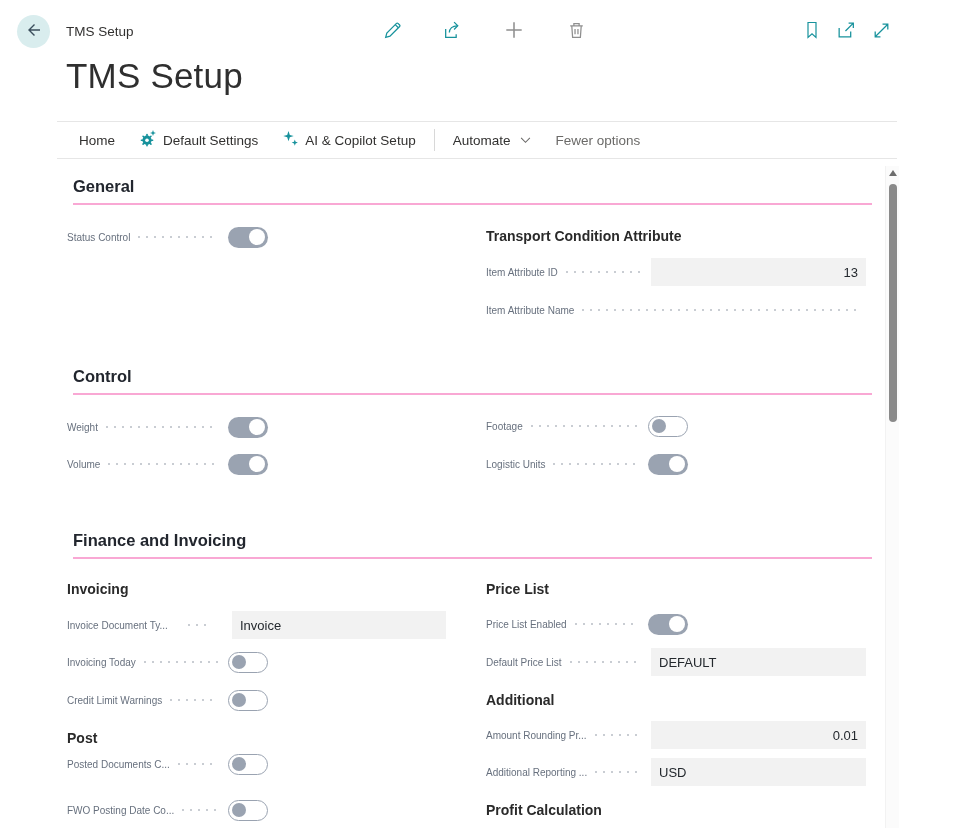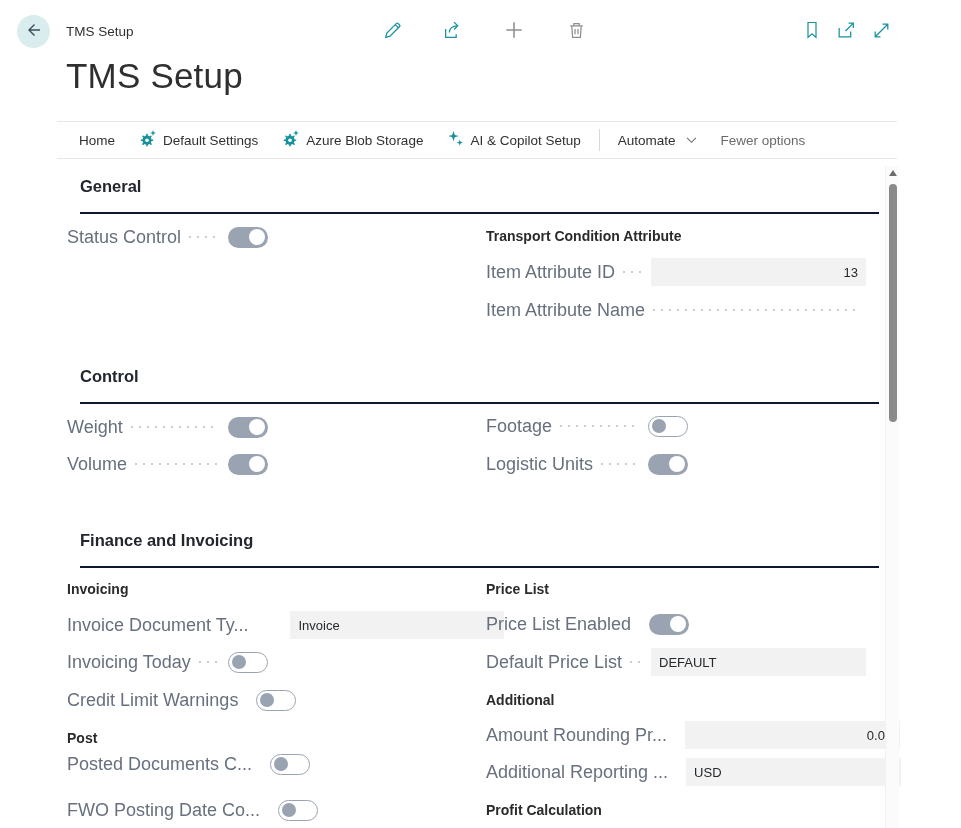--- a/index.html
+++ b/index.html
@@ -20,26 +20,26 @@
   .ribbon { left:57px; top:121px; width:840px; height:38px;
             border-top:1px solid #e6e6e6; border-bottom:1px solid #e6e6e6;
             display:flex; align-items:center; font-size:13.5px; color:#323130; }
   .ribbon-item { display:flex; align-items:center; gap:6px; padding:0 12px; height:100%; cursor:pointer; white-space:nowrap; }
   .ribbon-item:first-child { padding-left:22px; }
   .ribbon-sep { width:1px; height:22px; background:#d8d8d8; margin:0 6px; }
   .fewer { color:#6b6a68; }
   .chev { margin-left:4px; display:inline-flex; }
 
   
-  .section-head { left:80px; width:799px; font-size:16.5px; font-weight:700; color:#22262e;
-                  border-bottom:2px solid #0f172a; padding-bottom:16px; }
+  .section-head { left:73px; width:799px; font-size:16.5px; font-weight:700; color:#22262e;
+                  border-bottom:2px solid #f9a8d4; padding-bottom:7px; }
   .group-title { font-size:14px; font-weight:700; color:#2a2a2a; }
 
   .row { position:absolute; display:flex; align-items:center; height:28px; }
-  .flabel { font-size:18px; color:#67707e; white-space:nowrap; }
+  .flabel { font-size:10px; color:#67707e; white-space:nowrap; }
   .leader { flex:1; height:2px; align-self:center; margin:0 10px 0 8px;
             background-image:repeating-linear-gradient(to right,#c9cdd3 0 2px,transparent 2px 8px); }
 
   .fieldbox { height:28px; background:#f2f2f2; display:flex; align-items:center;
               padding:0 8px; font-size:13px; color:#24292e; flex:none; cursor:text; }
   .fieldbox.num { justify-content:flex-end; }
 
   .toggle { position:relative; width:40px; height:21px; border-radius:11px; flex:none; cursor:pointer; }
   .toggle[data-state="on"]  { background:#9aa3b1; }
   .toggle[data-state="on"] .knob  { position:absolute; right:3px; top:2.5px; width:16px; height:16px; border-radius:50%; background:#fff; }
@@ -140,40 +140,20 @@
           <rect x="7.2" y="3.8" width="1.6" height="3" rx="0.8" transform="rotate(315 8 10.2)"></rect>
           <path d="M14 0l.8 2.2L17 3l-2.2.8L14 6l-.8-2.2L11 3l2.2-.8z"></path>
         </g>
         <circle cx="8" cy="10.2" r="1.8" fill="#fff"></circle>
       </svg>
     </span>
     <span>Default Settings</span>
   </div>
   <div class="ribbon-item">
     <span>
-      <svg width="18" height="18" viewBox="0 0 18 18">
-        <g fill="#17929c">
-          <circle cx="8" cy="10.2" r="4.6"></circle>
-          <rect x="7.2" y="3.8" width="1.6" height="3" rx="0.8"></rect>
-          <rect x="7.2" y="13.6" width="1.6" height="3" rx="0.8"></rect>
-          <rect x="7.2" y="3.8" width="1.6" height="3" rx="0.8" transform="rotate(45 8 10.2)"></rect>
-          <rect x="7.2" y="3.8" width="1.6" height="3" rx="0.8" transform="rotate(90 8 10.2)"></rect>
-          <rect x="7.2" y="3.8" width="1.6" height="3" rx="0.8" transform="rotate(135 8 10.2)"></rect>
-          <rect x="7.2" y="3.8" width="1.6" height="3" rx="0.8" transform="rotate(225 8 10.2)"></rect>
-          <rect x="7.2" y="3.8" width="1.6" height="3" rx="0.8" transform="rotate(270 8 10.2)"></rect>
-          <rect x="7.2" y="3.8" width="1.6" height="3" rx="0.8" transform="rotate(315 8 10.2)"></rect>
-          <path d="M14 0l.8 2.2L17 3l-2.2.8L14 6l-.8-2.2L11 3l2.2-.8z"></path>
-        </g>
-        <circle cx="8" cy="10.2" r="1.8" fill="#fff"></circle>
-      </svg>
-    </span>
-    <span>Azure Blob Storage</span>
-  </div>
-  <div class="ribbon-item">
-    <span>
       <svg width="17" height="17" viewBox="0 0 17 17">
         <g fill="#17929c">
           <path d="M6.5 1l1.3 3.9L11.7 6 7.8 7.3 6.5 11.2 5.2 7.3 1.3 6l3.9-1.1z"></path>
           <path d="M12.8 9.5l.8 2.3 2.3.8-2.3.8-.8 2.3-.8-2.3-2.3-.8 2.3-.8z"></path>
         </g>
       </svg>
     </span>
     <span>AI &amp; Copilot Setup</span>
   </div>
   <div class="ribbon-sep"></div>

